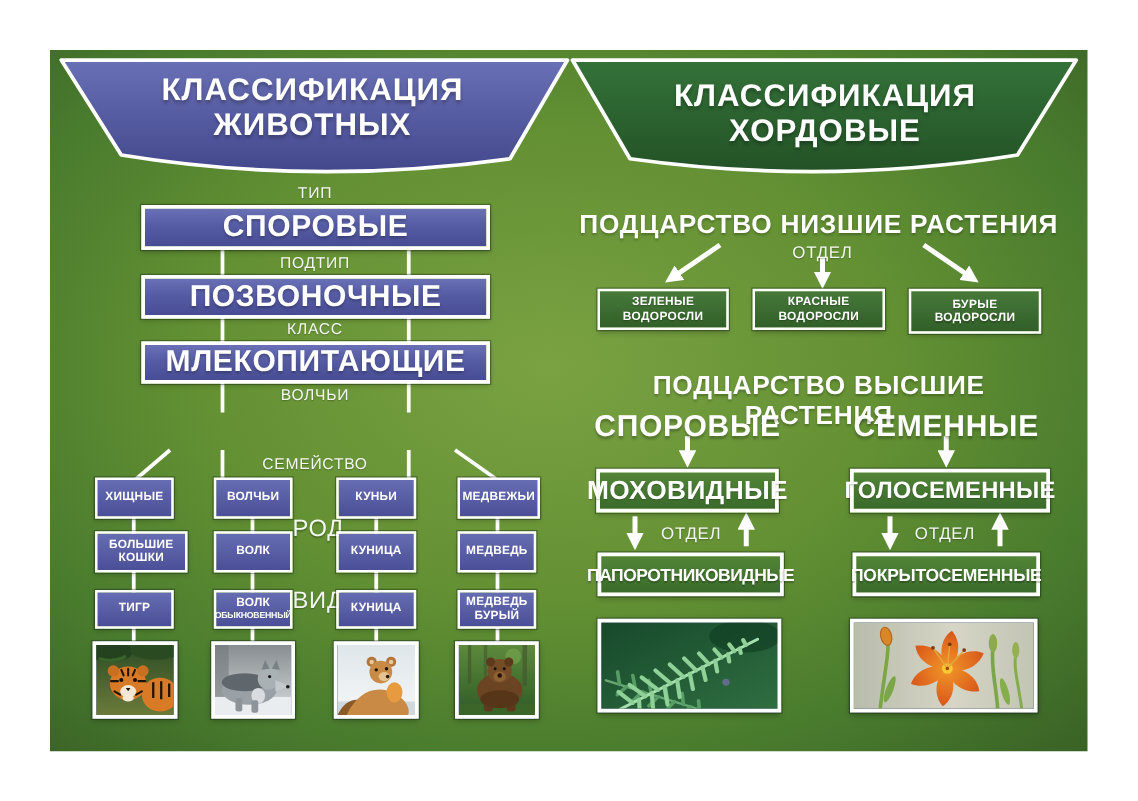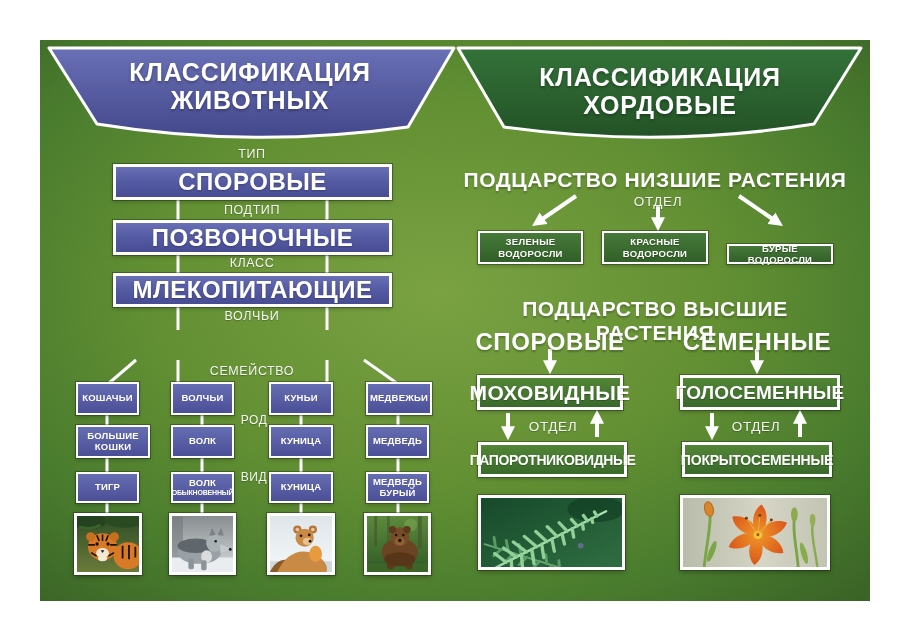--- a/index.html
+++ b/index.html
@@ -4,21 +4,21 @@
 <style>
   html,body{margin:0;padding:0;}
   body{width:910px;height:641px;background:#ffffff;font-family:"Liberation Sans",sans-serif;position:relative;overflow:hidden;}
   .scene{position:absolute;left:0;top:0;width:910px;height:641px;}
   .poster-bg{position:absolute;left:40px;top:40px;width:830px;height:561px;
     background:radial-gradient(ellipse 620px 420px at 48% 45%, #7aa243 0%, #639033 45%, #4a7c2e 75%, #3a6326 100%);}
   .overlay{position:absolute;left:0;top:0;width:910px;height:641px;pointer-events:none;}
   .abs{position:absolute;box-sizing:border-box;}
   .title{color:#fff;font-weight:bold;font-size:25px;line-height:28px;letter-spacing:.8px;text-align:center;text-shadow:0 2px 3px rgba(0,0,0,.28);}
   .rank{color:rgba(255,255,255,.94);font-size:12.5px;letter-spacing:.6px;text-align:center;text-shadow:0 1px 1px rgba(0,0,0,.25);}
-  .rank.big{font-size:12px;}
+  .rank.big{font-size:19px;}
   .box{display:flex;align-items:center;justify-content:center;flex-direction:column;text-align:center;color:#fff;font-weight:bold;
     box-shadow:0 0 0 1px rgba(12,30,12,.35),0 2px 4px rgba(0,0,0,.22);}
   .bluebox{border:3px solid #fff;background:linear-gradient(180deg,#6a70b5 0%,#565ca4 45%,#474c93 100%);}
   .bigbox{font-size:24px;letter-spacing:.5px;text-shadow:0 1px 2px rgba(0,0,0,.25);}
   .smallblue{border:2px solid #fff;background:linear-gradient(180deg,#676db2 0%,#4a4f97 100%);
     font-size:9.5px;line-height:1.12;letter-spacing:.2px;padding:1px;}
   .tinyline{display:block;font-size:7px;letter-spacing:-.2px;}
   .line{display:block;}
   .greenbox{border:3px solid #fff;background:linear-gradient(180deg,#528536 0%,#3a6a2b 100%);text-shadow:0 1px 1px rgba(0,0,0,.25);}
   .algae{border:2px solid #fff;font-size:9.5px;line-height:1.2;letter-spacing:.3px;background:linear-gradient(180deg,#47793a 0%,#315f28 100%);}
@@ -100,21 +100,21 @@
   <div class="abs rank" style="left:192px;top:203px;width:120px;">ПОДТИП</div>
   <div class="abs box bluebox bigbox" style="left:113px;top:220px;width:279px;height:35px;">ПОЗВОНОЧНЫЕ</div>
 
   <div class="abs rank" style="left:192px;top:256px;width:120px;">КЛАСС</div>
   <div class="abs box bluebox bigbox" style="left:113px;top:273px;width:279px;height:34px;">МЛЕКОПИТАЮЩИЕ</div>
 
   <div class="abs rank" style="left:192px;top:309px;width:120px;">ВОЛЧЬИ</div>
 
   <div class="abs rank" style="left:192px;top:364px;width:120px;">СЕМЕЙСТВО</div>
 
-  <div class="abs box smallblue" style="left:76px;top:382px;width:63px;height:33px;">КОШАЧЬИ</div>
+  <div class="abs box smallblue" style="left:76px;top:382px;width:63px;height:33px;">ХИЩНЫЕ</div>
   <div class="abs box smallblue" style="left:171px;top:382px;width:63px;height:33px;">ВОЛЧЬИ</div>
   <div class="abs box smallblue" style="left:269px;top:382px;width:64px;height:33px;">КУНЬИ</div>
   <div class="abs box smallblue" style="left:366px;top:382px;width:66px;height:33px;">МЕДВЕЖЬИ</div>
 
   <div class="abs rank big" style="left:234px;top:413px;width:40px;">РОД</div>
 
   <div class="abs box smallblue" style="left:76px;top:425px;width:74px;height:33px;">БОЛЬШИЕ КОШКИ</div>
   <div class="abs box smallblue" style="left:171px;top:425px;width:63px;height:33px;">ВОЛК</div>
   <div class="abs box smallblue" style="left:269px;top:425px;width:64px;height:33px;">КУНИЦА</div>
   <div class="abs box smallblue" style="left:366px;top:425px;width:63px;height:33px;">МЕДВЕДЬ</div>
@@ -240,21 +240,21 @@
   <div class="abs title" style="left:480px;top:63px;width:360px;">
     <span class="line">КЛАССИФИКАЦИЯ</span>
     <span class="line">ХОРДОВЫЕ</span>
   </div>
 
   <div class="abs heading" style="left:460px;top:168px;width:390px;">ПОДЦАРСТВО НИЗШИЕ РАСТЕНИЯ</div>
   <div class="abs rank" style="left:608px;top:194px;width:100px;font-size:13.5px;">ОТДЕЛ</div>
 
   <div class="abs box greenbox algae" style="left:602px;top:231px;width:106px;height:33px;">КРАСНЫЕ ВОДОРОСЛИ</div>
   <div class="abs box greenbox algae" style="left:478px;top:231px;width:105px;height:33px;">ЗЕЛЕНЫЕ ВОДОРОСЛИ</div>
-  <div class="abs box greenbox algae" style="left:727px;top:244px;width:106px;height:20px;">БУРЫЕ ВОДОРОСЛИ</div>
+  <div class="abs box greenbox algae" style="left:727px;top:231px;width:106px;height:36px;">БУРЫЕ ВОДОРОСЛИ</div>
 
   <div class="abs heading" style="left:460px;top:297px;width:390px;">ПОДЦАРСТВО ВЫСШИЕ РАСТЕНИЯ</div>
   <div class="abs subhead" style="left:470px;top:328px;width:160px;">СПОРОВЫЕ</div>
   <div class="abs subhead" style="left:677px;top:328px;width:160px;">СЕМЕННЫЕ</div>
 
   <div class="abs box greenbox" style="left:477px;top:375px;width:146px;height:35px;font-size:21px;letter-spacing:.3px;">МОХОВИДНЫЕ</div>
   <div class="abs box greenbox" style="left:680px;top:375px;width:160px;height:35px;font-size:19px;letter-spacing:.2px;">ГОЛОСЕМЕННЫЕ</div>
 
   <div class="abs rank" style="left:513px;top:419px;width:80px;font-size:13.5px;">ОТДЕЛ</div>
   <div class="abs rank" style="left:716px;top:419px;width:80px;font-size:13.5px;">ОТДЕЛ</div>

